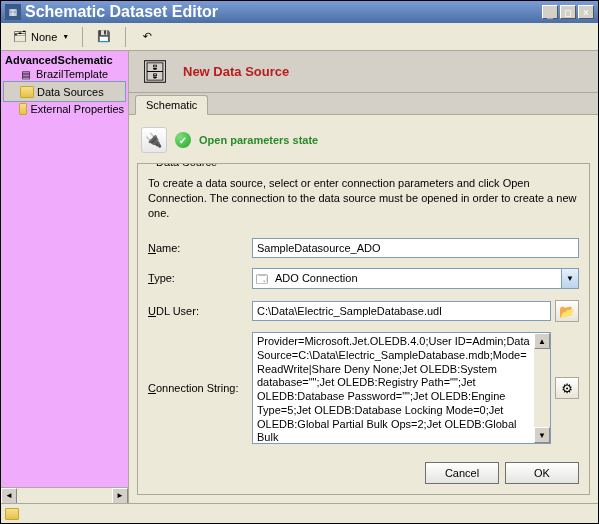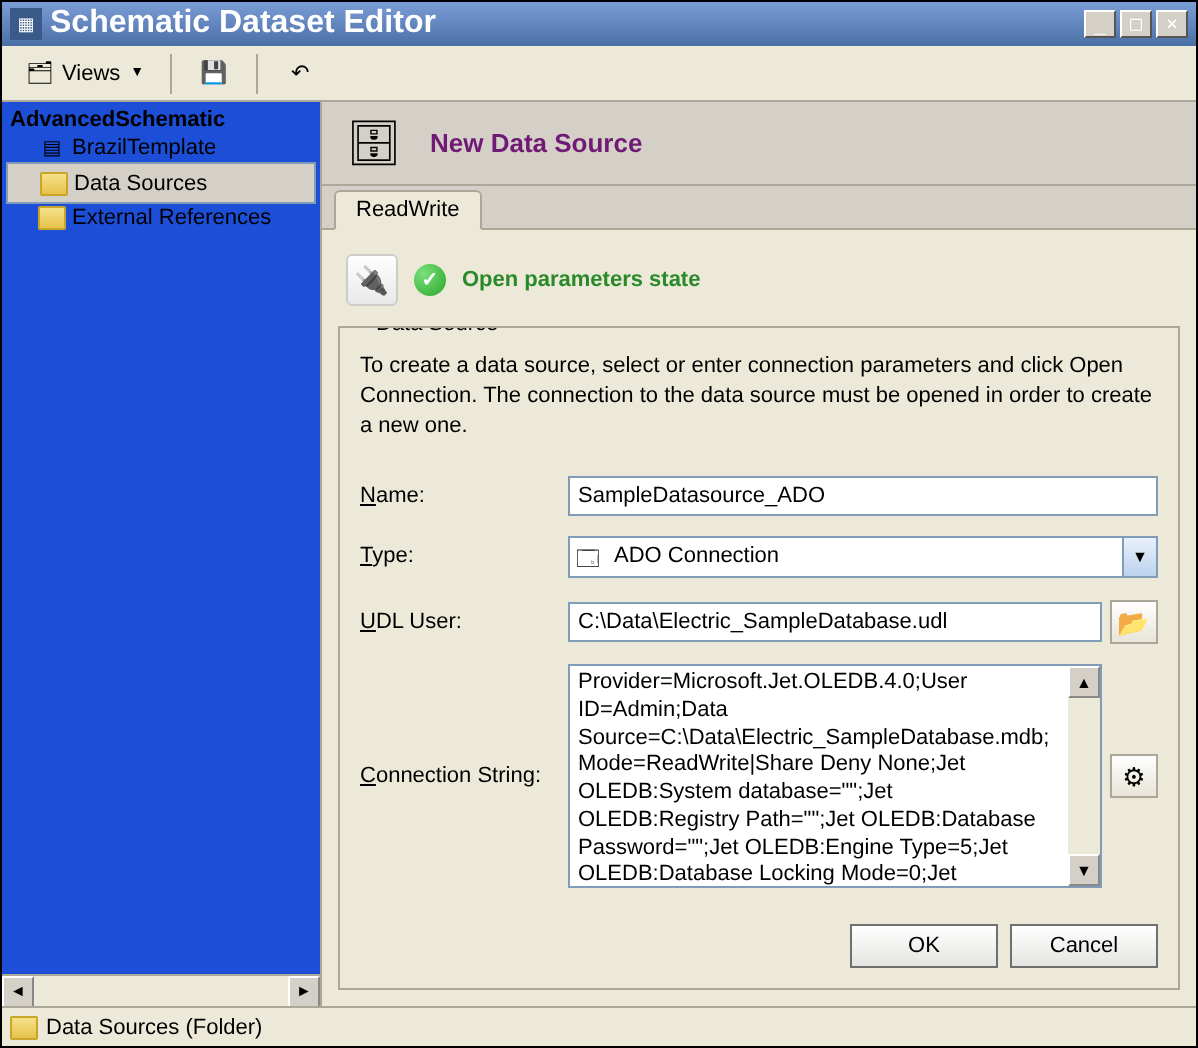--- a/index.html
+++ b/index.html
@@ -9,35 +9,35 @@
 .titlebar .icon { width: 16px; height: 16px; background: #3a5a8a; margin-right: 4px; display:flex;align-items:center;justify-content:center;font-size:9px;}
 .titlebar .title { flex: 1; font-weight: bold; font-size: 16px; }
 .winbtns { display: flex; gap: 2px; }
 .winbtn { width: 16px; height: 14px; background: #d4d0c8; border: 1px solid #fff; border-right-color:#555;border-bottom-color:#555; display: flex; align-items: center; justify-content: center; font-size: 10px; font-family: monospace; cursor: pointer;}
 .toolbar { background: #ece9d8; height: 28px; border-bottom: 1px solid #aca899; display: flex; align-items: center; padding: 0 4px; gap: 4px; }
 .tbtn { height: 22px; padding: 0 6px; display: flex; align-items: center; gap: 3px; cursor: pointer; border: 1px solid transparent;}
 .tbtn .ico { width: 16px; height: 16px; display:flex;align-items:center;justify-content:center;font-size:11px;}
 .dd { font-size: 7px; margin-left: 2px; }
 .sep { width: 1px; height: 20px; background: #aca899; margin: 0 2px; }
 .body { flex: 1; display: flex; overflow: hidden; }
-.sidebar { width: 160px; background: #1d4ed8; border-right: 1px solid #aca899; display: flex; flex-direction: column; }
+.sidebar { width: 128px; background: #f0abfc; border-right: 1px solid #aca899; display: flex; flex-direction: column; }
 .tree { flex: 1; padding: 2px; overflow: auto; }
 .tree-item { padding: 1px 2px; display: flex; align-items: center; gap: 3px; cursor: pointer; white-space: nowrap;}
 .tree-item.root { font-weight: bold; }
 .tree-item.child { padding-left: 16px; }
 .tree-item.sel { background: #d4d0c8; }
 .ticon { width: 14px; height: 12px; display:inline-flex;align-items:center;justify-content:center;font-size:10px;}
 .folder { background: linear-gradient(#f5e08b,#e6c24a); border: 1px solid #c9a627; border-radius: 1px; }
 .hscroll { height: 16px; background: #ece9d8; border-top: 1px solid #aca899; display:flex;align-items:center;}
 .hscroll .arrow{width:16px;height:16px;background:#d4d0c8;border:1px solid #fff;border-right-color:#888;border-bottom-color:#888;display:flex;align-items:center;justify-content:center;font-size:8px;cursor:pointer;}
 .hscroll .track{flex:1;background:#ece9d8;}
 .main { flex: 1; display: flex; flex-direction: column; overflow: hidden; }
 .header { height: 42px; display: flex; align-items: center; padding: 4px 10px; gap: 12px; border-bottom: 1px solid #aca899;}
 .header .hicon { width: 32px; height: 32px; display:flex;align-items:center;justify-content:center;font-size:22px;}
-.header .htitle { color: #701a75; font-weight: bold; font-size: 13px; }
+.header .htitle { color: #b91c1c; font-weight: bold; font-size: 13px; }
 .tabs { height: 22px; padding-left: 6px; display: flex; align-items: flex-end; border-bottom: 1px solid #aca899; }
 .tab { padding: 3px 10px; background: #ece9d8; border: 1px solid #aca899; border-bottom: 1px solid #ece9d8; margin-bottom: -1px; border-radius: 3px 3px 0 0; cursor: pointer;}
 .tabcontent { flex: 1; background: #ece9d8; padding: 8px; display: flex; flex-direction: column; overflow: hidden;}
 .status-row { display: flex; align-items: center; gap: 8px; padding: 4px; }
 .status-btn { width: 26px; height: 26px; border: 1px solid #ccc; border-radius: 3px; background: linear-gradient(#fff,#e8e8e8); display:flex;align-items:center;justify-content:center;font-size:14px;cursor:pointer;}
 .check { width: 16px; height: 16px; border-radius: 50%; background: radial-gradient(circle at 30% 30%, #7ae07a, #2aa52a); color: #fff; display:flex;align-items:center;justify-content:center;font-size:10px;font-weight:bold;}
 .status-text { color: #2a8a2a; font-weight: bold; }
 .fieldset { border: 1px solid #aca899; padding: 10px; margin-top: 6px; flex: 1; display: flex; flex-direction: column; overflow: hidden;}
 .fieldset .legend { position: relative; top: -18px; left: 4px; background: #ece9d8; padding: 0 4px; width: fit-content; margin-bottom: -10px;}
 .desc { margin-bottom: 17px; line-height: 1.35; }
@@ -70,21 +70,21 @@
     <div class="winbtns">
       <div class="winbtn">_</div>
       <div class="winbtn">□</div>
       <div class="winbtn">×</div>
     </div>
   </div>
 
   <div class="toolbar">
     <div class="tbtn">
       <span class="ico">🗂</span>
-      <span>Views</span>
+      <span>None</span>
       <span class="dd">▼</span>
     </div>
     <div class="sep"></div>
     <div class="tbtn">
         <span class="ico">💾</span>
       </div>
     <div class="sep"></div>
     <div class="tbtn">
         <span class="ico">↶</span>
       </div>
@@ -99,37 +99,37 @@
         <div class="tree-item child">
           <span class="ticon">▤</span>
           <span>BrazilTemplate</span>
         </div>
         <div class="tree-item child sel">
           <span class="ticon folder"></span>
           <span>Data Sources</span>
         </div>
         <div class="tree-item child">
           <span class="ticon folder"></span>
-          <span>External References</span>
+          <span>External Properties</span>
         </div>
       </div>
       <div class="hscroll">
         <div class="arrow">◄</div>
         <div class="track"></div>
         <div class="arrow">►</div>
       </div>
     </div>
 
     <div class="main">
       <div class="header">
         <span class="hicon">🗄</span>
         <span class="htitle">New Data Source</span>
       </div>
       <div class="tabs">
-        <div class="tab"><span>ReadWrite</span></div>
+        <div class="tab"><span>Schematic</span></div>
       </div>
       <div class="tabcontent">
         <div class="status-row">
           <div class="status-btn">
               <span>🔌</span>
             </div>
           <span class="check">✓</span>
           <span class="status-text">Open parameters state</span>
         </div>
 
@@ -170,25 +170,24 @@
                 <div class="track"></div>
                 <div class="arrow">▼</div>
               </div>
             </div>
             <div class="iconbtn">
                 <span>⚙</span>
               </div>
           </div>
 
           <div class="btns">
+            <button class="btn">Cancel</button>
             <button class="btn">OK</button>
-            <button class="btn">Cancel</button>
           </div>
         </div>
       </div>
     </div>
   </div>
 
   <div class="statusbar">
     <span class="ticon folder"></span>
-    <span>Data Sources (Folder)</span>
   </div>
 </div>
 
 </body></html>

